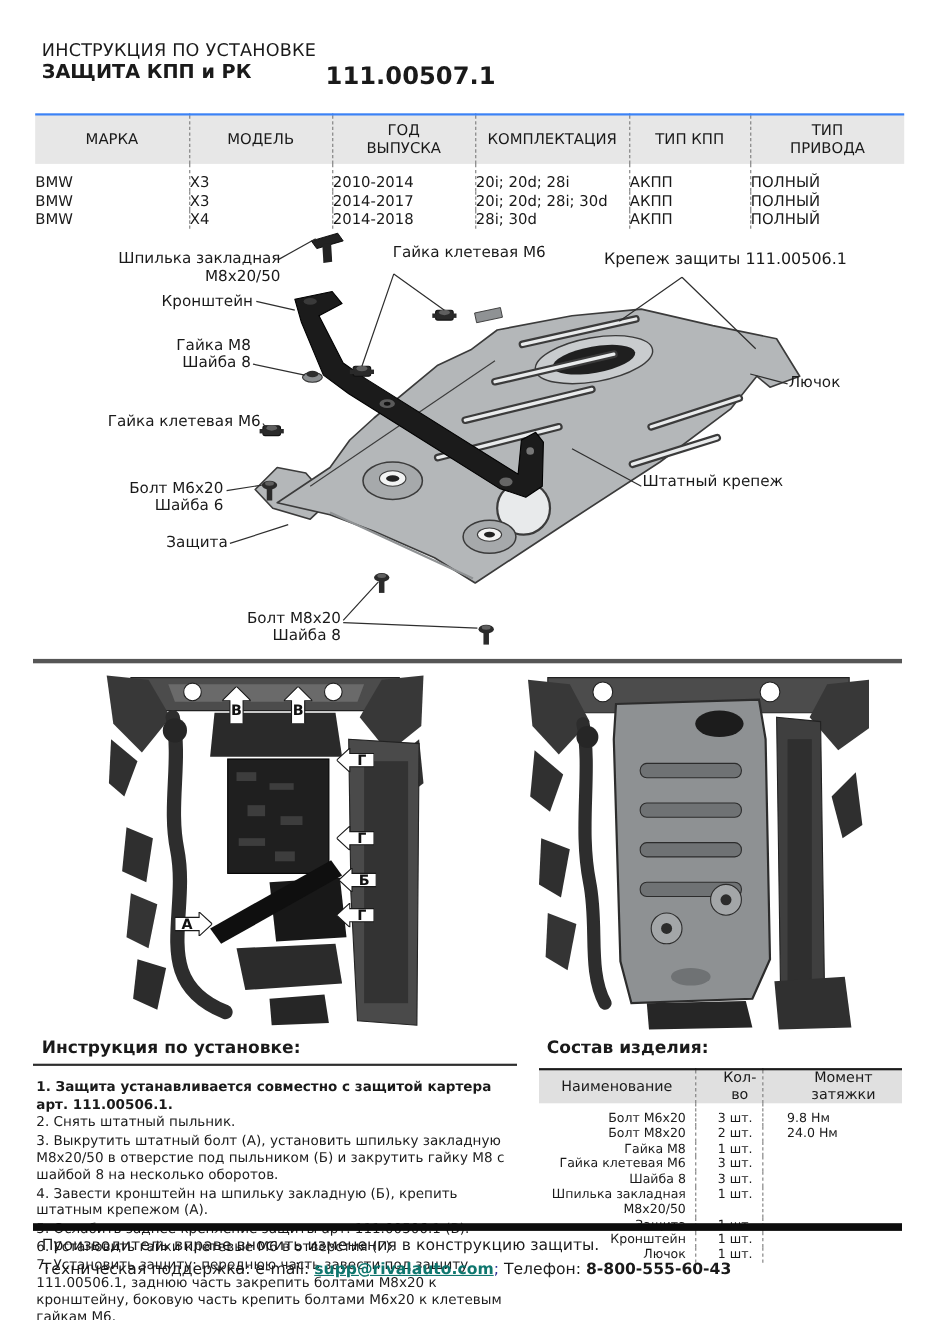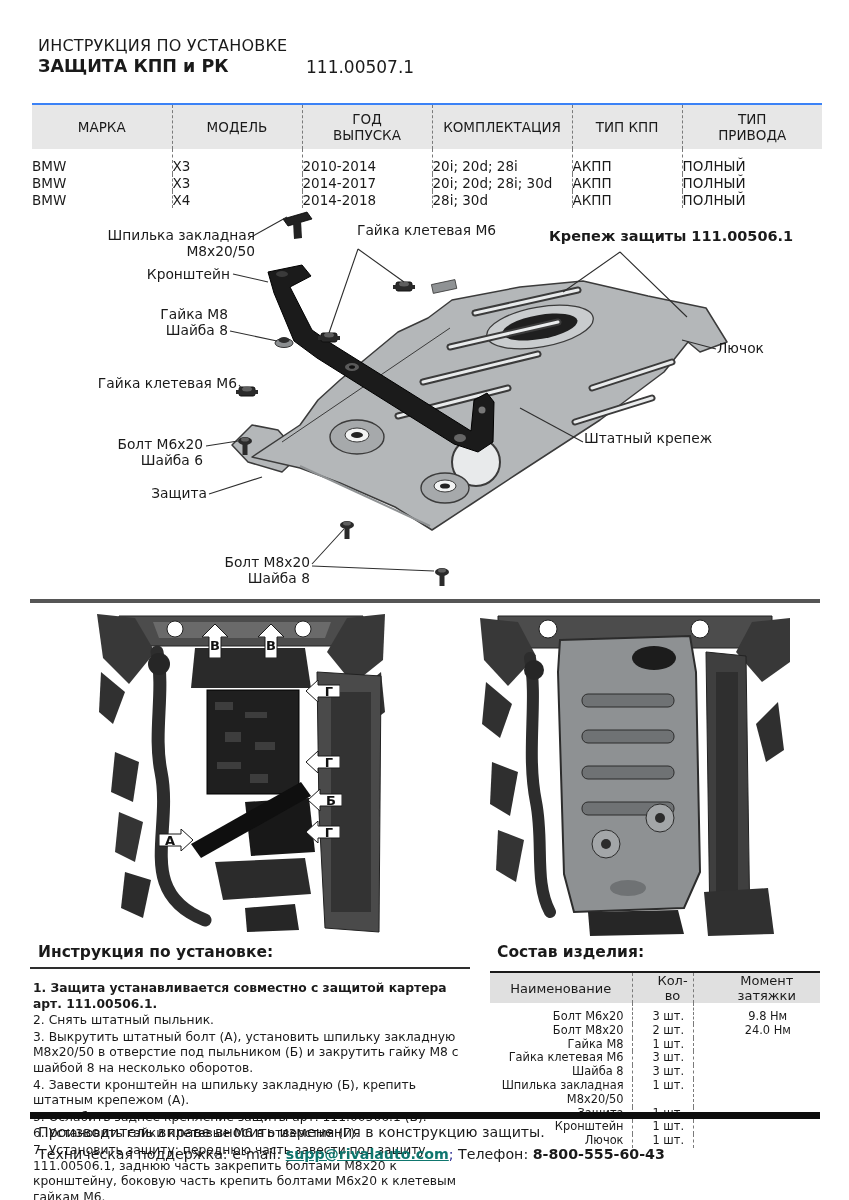--- a/index.html
+++ b/index.html
@@ -3,56 +3,56 @@
 <meta charset="utf-8">
 <style>
   html,body{margin:0;padding:0;background:#ffffff;}
   .page{position:relative;width:849px;height:1200px;background:#fff;
         font-family:"DejaVu Sans",sans-serif;color:#1a1a1a;overflow:hidden;}
   .abs{position:absolute;}
 
   
   .h-line1{left:38px;top:36px;font-size:16px;letter-spacing:0.2px;}
   .h-line2{left:38px;top:56px;font-size:17.5px;font-weight:bold;}
-  .h-part{left:306px;top:57px;font-size:17px;font-weight:normal;}
+  .h-part{left:296px;top:57px;font-size:22px;font-weight:bold;}
 
   
   table.fitment{position:absolute;left:32px;top:103px;width:790px;border-collapse:collapse;
                 border-top:2px solid #3b82f6;table-layout:fixed;}
   table.fitment th{background:#e7e7e7;font-weight:normal;font-size:13.5px;height:44px;
                    text-align:center;vertical-align:middle;white-space:pre-line;padding:0;}
   table.fitment th+th, table.fitment td+td{border-left:1px dashed #7a7a7a;}
   table.fitment td{font-size:13.5px;text-align:left;height:17px;padding:0;white-space:nowrap;}
   table.fitment tr.first td{padding-top:8px;}
 
   
   .dlabel{position:absolute;font-size:13.8px;line-height:16px;white-space:pre-line;}
   .dlabel.r{text-align:right;}
-  .dlabel.bold{font-weight:bold;font-size:14.5px;}
+  .dlabel.bold{font-weight:normal;font-size:14.5px;}
 
   
   .sep-gray{left:30px;top:599px;width:790px;height:4px;background:#565656;}
   .sep-black{left:30px;top:1112px;width:790px;height:7px;background:#0d0d0d;}
 
   
   .sec-title{font-weight:bold;font-size:15.5px;}
   .rule{height:2px;background:#2e2e2e;}
   .steps{left:33px;top:981px;width:446px;font-size:12.3px;line-height:1.27;}
   .steps .step{margin-bottom:1px;}
   .steps .b{font-weight:bold;}
 
   table.comp{position:absolute;left:490px;top:971px;width:330px;border-collapse:collapse;
              border-top:2px solid #1a1a1a;table-layout:fixed;}
   table.comp th{background:#e0e0e0;font-weight:normal;font-size:13px;height:26px;
                 text-align:center;vertical-align:middle;padding:0;}
   table.comp th+th, table.comp td+td{border-left:1px dashed #7a7a7a;padding-left:20px;}
   table.comp td{font-size:11.4px;line-height:13.8px;padding:0;vertical-align:top;}
   table.comp td.name{text-align:right;padding-right:8px;white-space:pre-line;}
   table.comp td.qty{text-align:left;}
-  table.comp td.tq{text-align:center;padding-left:22px;}
+  table.comp td.tq{text-align:left;padding-left:22px;}
   table.comp tr.first td{padding-top:7px;}
 
   
   .f1{left:38px;top:1124px;font-size:14.2px;}
   .f2{left:38px;top:1146px;font-size:14.2px;}
   .email{font-weight:bold;text-decoration:underline;color:#0f766e;}
   .navy{color:#2f2f96;}
   .bold{font-weight:bold;}
 
   .marker{position:absolute;}

